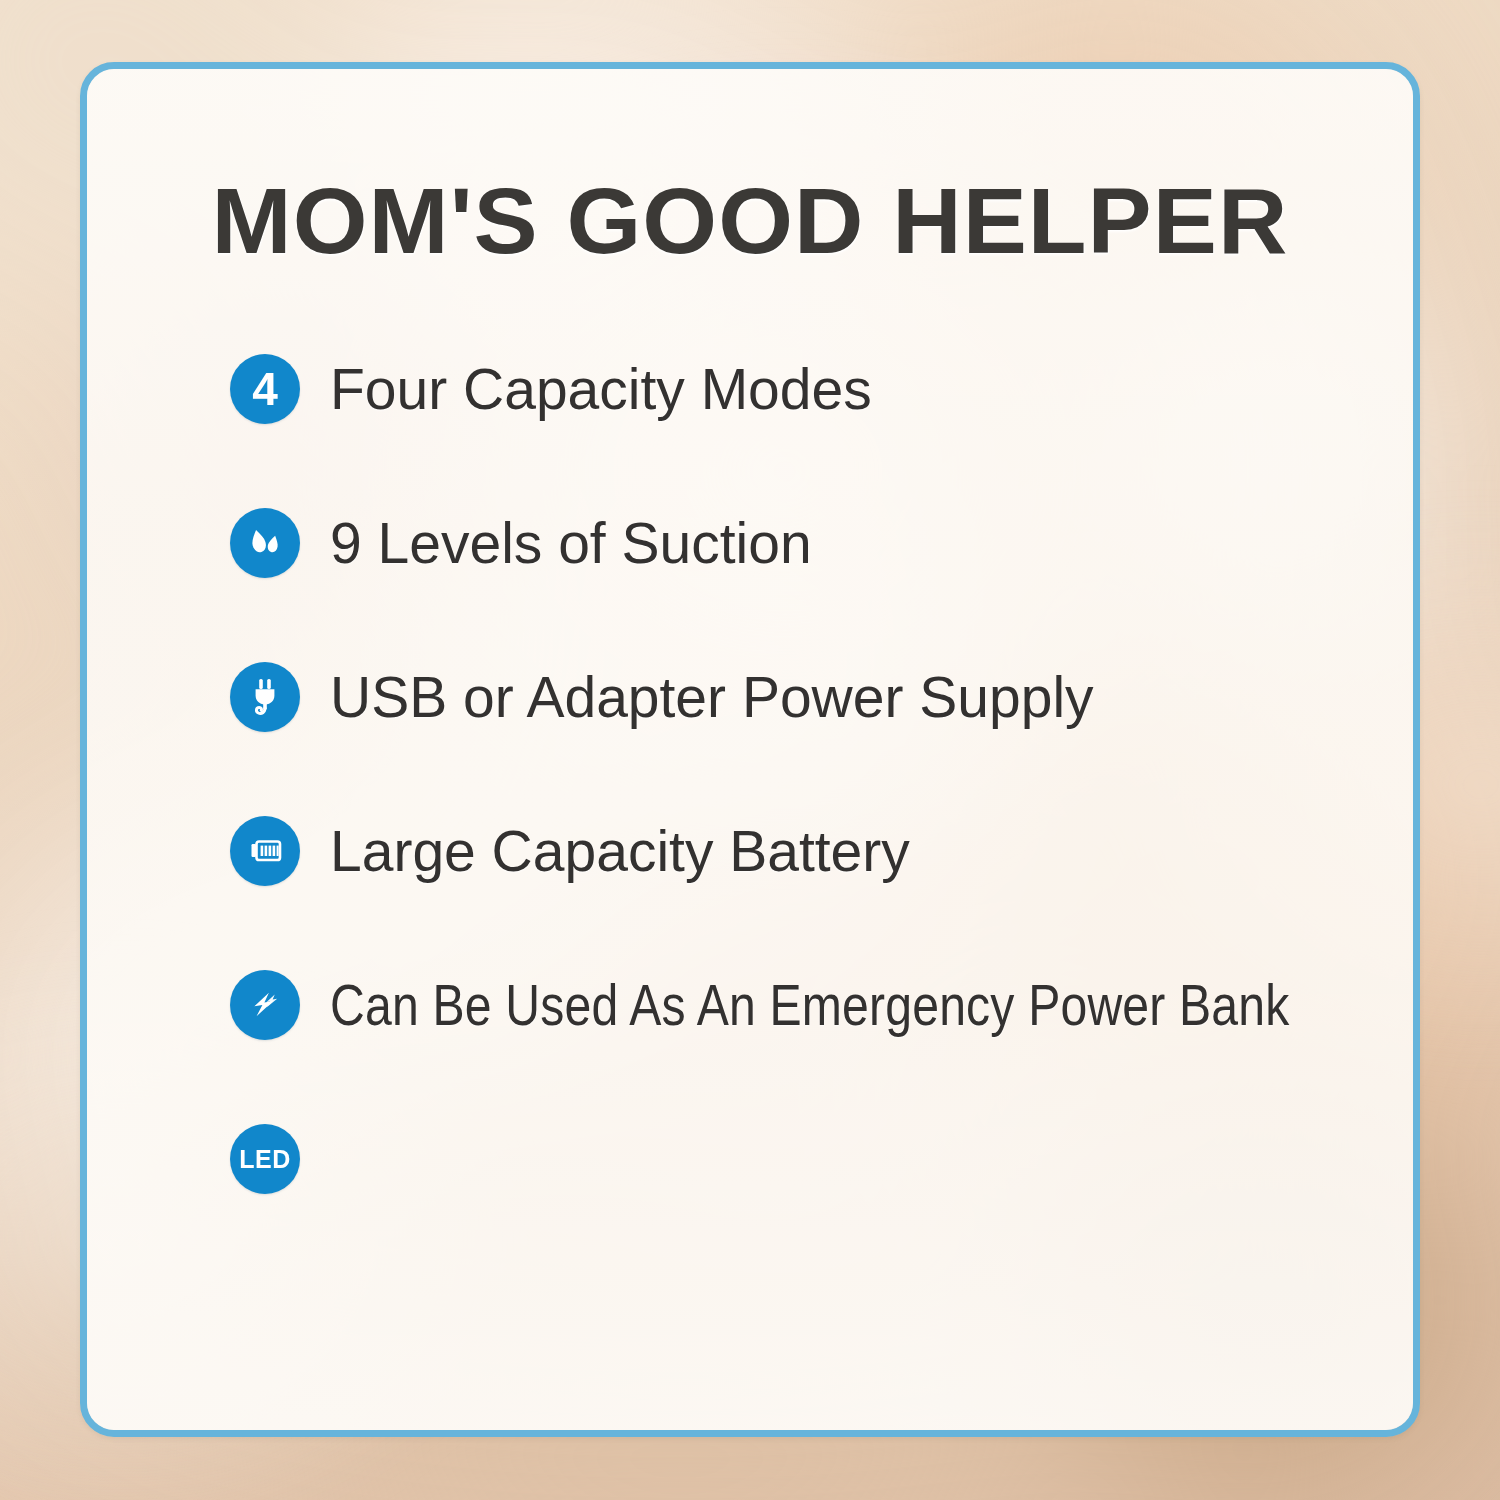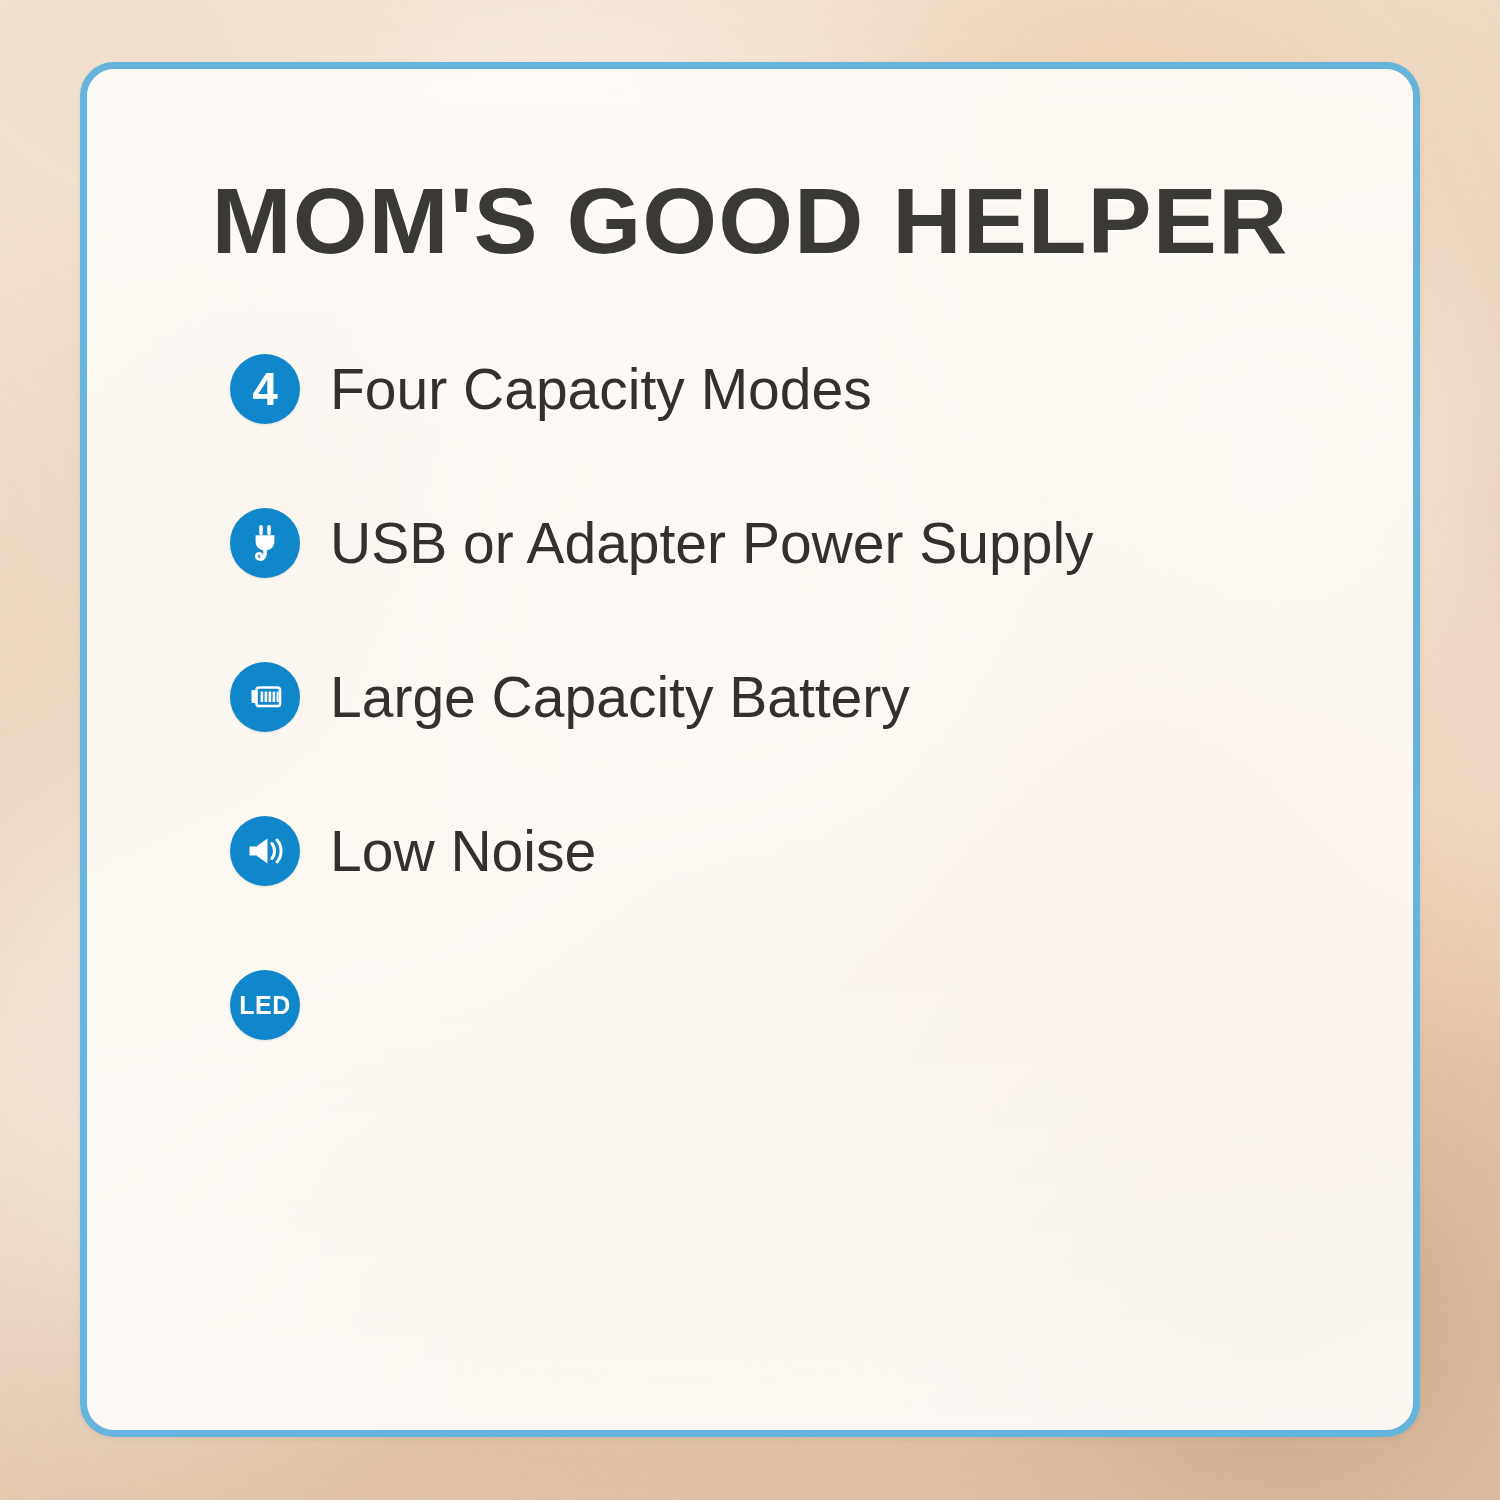--- a/index.html
+++ b/index.html
@@ -189,20 +189,31 @@
 
   <div class="features">
 
     <div class="feature-row">
       <span class="badge">
         <span class="glyph glyph-num">4</span>
       </span>
       <span class="feature-label">Four Capacity Modes</span>
     </div>
 
+    <div class="feature-row">
+      <span class="badge">
+        <svg width="44" height="44" viewBox="0 0 44 44" aria-hidden="true">
+          <path d="M16.5 8.5 C19.8 14 22.2 18.5 22.2 22.6 C22.2 27.6 19.6 31.2 15.6 31.2
+                   C11.6 31.2 9.0 27.6 9.0 22.6 C9.0 18.5 12.2 14 16.5 8.5 Z" fill="#ffffff" transform="rotate(-16 16.5 21)"></path>
+          <path d="M30.5 14.5 C33.0 18.7 34.8 22.0 34.8 24.9 C34.8 28.6 32.9 31.3 29.9 31.3
+                   C26.9 31.3 25.0 28.6 25.0 24.9 C25.0 22.0 27.4 18.7 30.5 14.5 Z" fill="#ffffff" transform="rotate(10 30 24)"></path>
+        </svg>
+      </span>
+      <span class="feature-label">9 Levels of Suction</span>
+    </div>
 
     <div class="feature-row">
       <span class="badge">
         <svg width="46" height="48" viewBox="0 0 46 48" aria-hidden="true">
           <rect x="17.2" y="6" width="3.6" height="10" rx="1.6" fill="#ffffff"></rect>
           <rect x="25.2" y="6" width="3.6" height="10" rx="1.6" fill="#ffffff"></rect>
           <path d="M13.6 16.2 H32.4 V22.4 C32.4 27.4 29.0 31.2 23.0 31.2
                    C17.0 31.2 13.6 27.4 13.6 22.4 Z" fill="#ffffff"></path>
           <path d="M23.0 31.2 V35.2" stroke="#ffffff" stroke-width="3.6" stroke-linecap="round"></path>
           <path d="M23.0 35.0 C23.0 39.4 19.4 41.4 16.4 40.0
@@ -220,32 +231,32 @@
           <rect x="18.6" y="17.6" width="2.6" height="10.4" fill="#ffffff"></rect>
           <rect x="22.6" y="17.6" width="2.6" height="10.4" fill="#ffffff"></rect>
           <rect x="26.6" y="17.6" width="2.6" height="10.4" fill="#ffffff"></rect>
           <rect x="30.6" y="17.6" width="2.6" height="10.4" fill="#ffffff"></rect>
           <rect x="34.6" y="17.6" width="2.0" height="10.4" fill="#ffffff"></rect>
         </svg>
       </span>
       <span class="feature-label">Large Capacity Battery</span>
     </div>
 
-
-    <div class="feature-row">
+    <div class="feature-row condensed">
       <span class="badge">
         <svg width="46" height="46" viewBox="0 0 46 46" aria-hidden="true">
-          <rect x="7.5" y="18.5" width="7.5" height="9" fill="#ffffff"></rect>
-          <path d="M15.0 18.0 L25.5 10.5 V35.5 L15.0 28.0 Z" fill="#ffffff"></path>
-          <path d="M29.8 15.5 C33.4 19.6 33.4 26.4 29.8 30.5" fill="none" stroke="#ffffff" stroke-width="3.0" stroke-linecap="round"></path>
-          <path d="M35.0 12.0 C40.4 18.0 40.4 28.0 35.0 34.0" fill="none" stroke="#ffffff" stroke-width="3.0" stroke-linecap="round"></path>
-        </svg>
-      </span>
-      <span class="feature-label">Low Noise</span>
-    </div>
+          <g transform="rotate(-18 23 23)">
+            <path d="M30.5 12.5 L12.5 21.0 L20.5 22.2 L11.5 31.0 L32.0 21.8 L23.2 20.4 Z" fill="#ffffff"></path>
+            <path d="M35.5 16.0 L25.5 20.7 L29.0 21.2 L24.0 25.6 L36.5 20.8 L32.0 20.1 Z" fill="#ffffff" opacity="0.95"></path>
+          </g>
+        </svg>
+      </span>
+      <span class="feature-label">Can Be Used As  An Emergency Power Bank</span>
+    </div>
+
 
     <div class="feature-row">
       <span class="badge">
         <span class="glyph glyph-led">LED</span>
       </span>
     </div>
 
   </div>
 </div>
 

